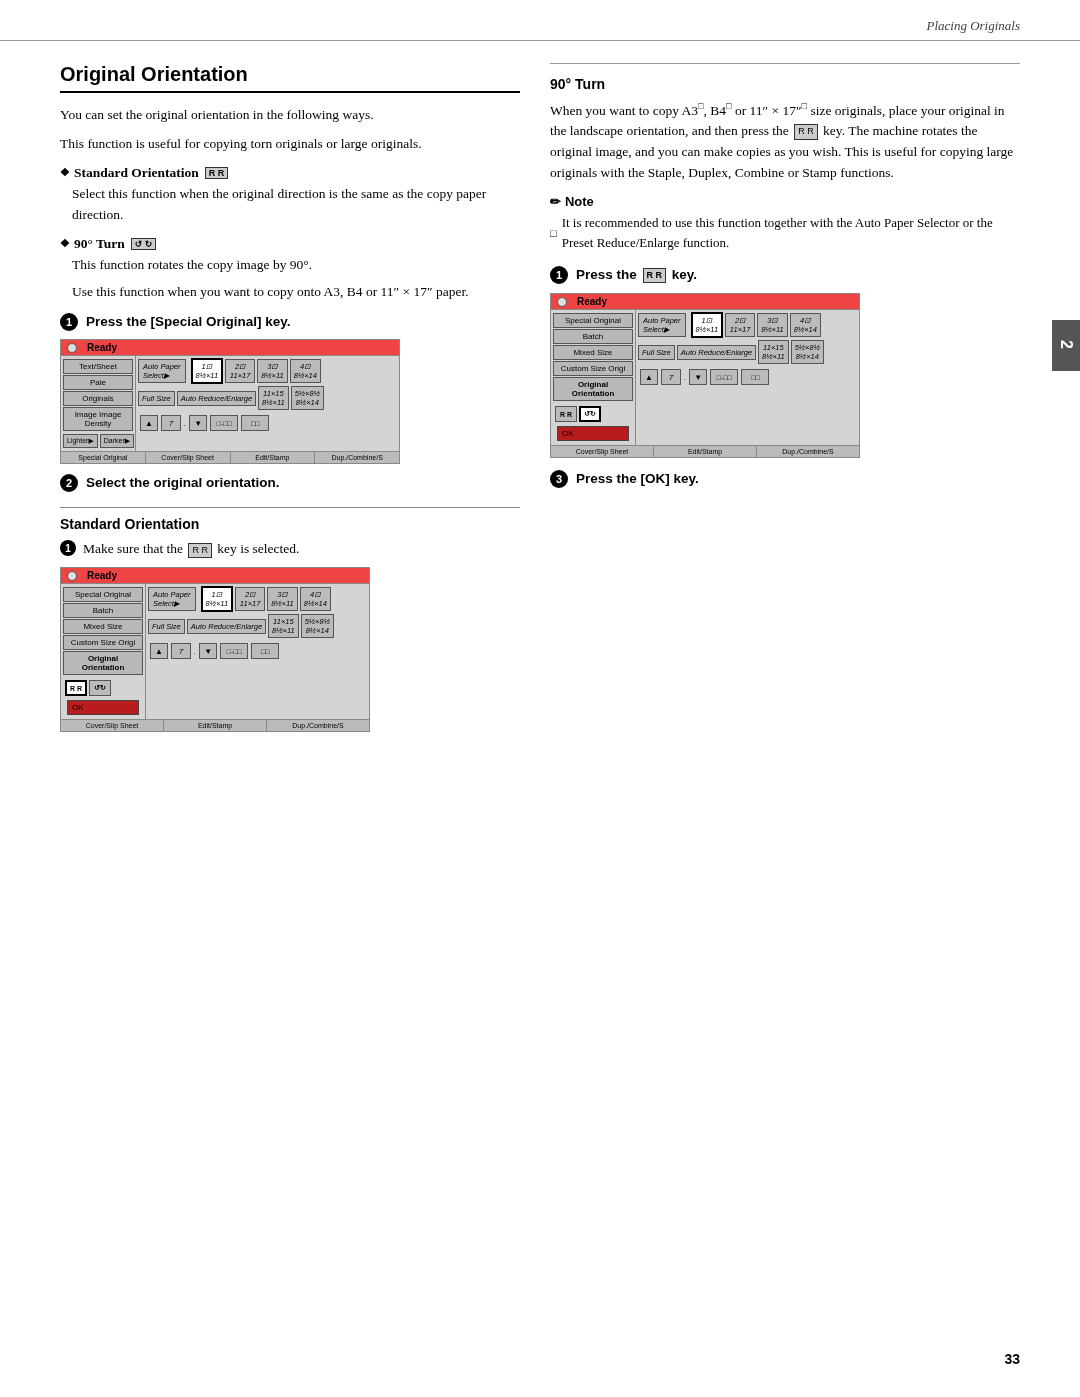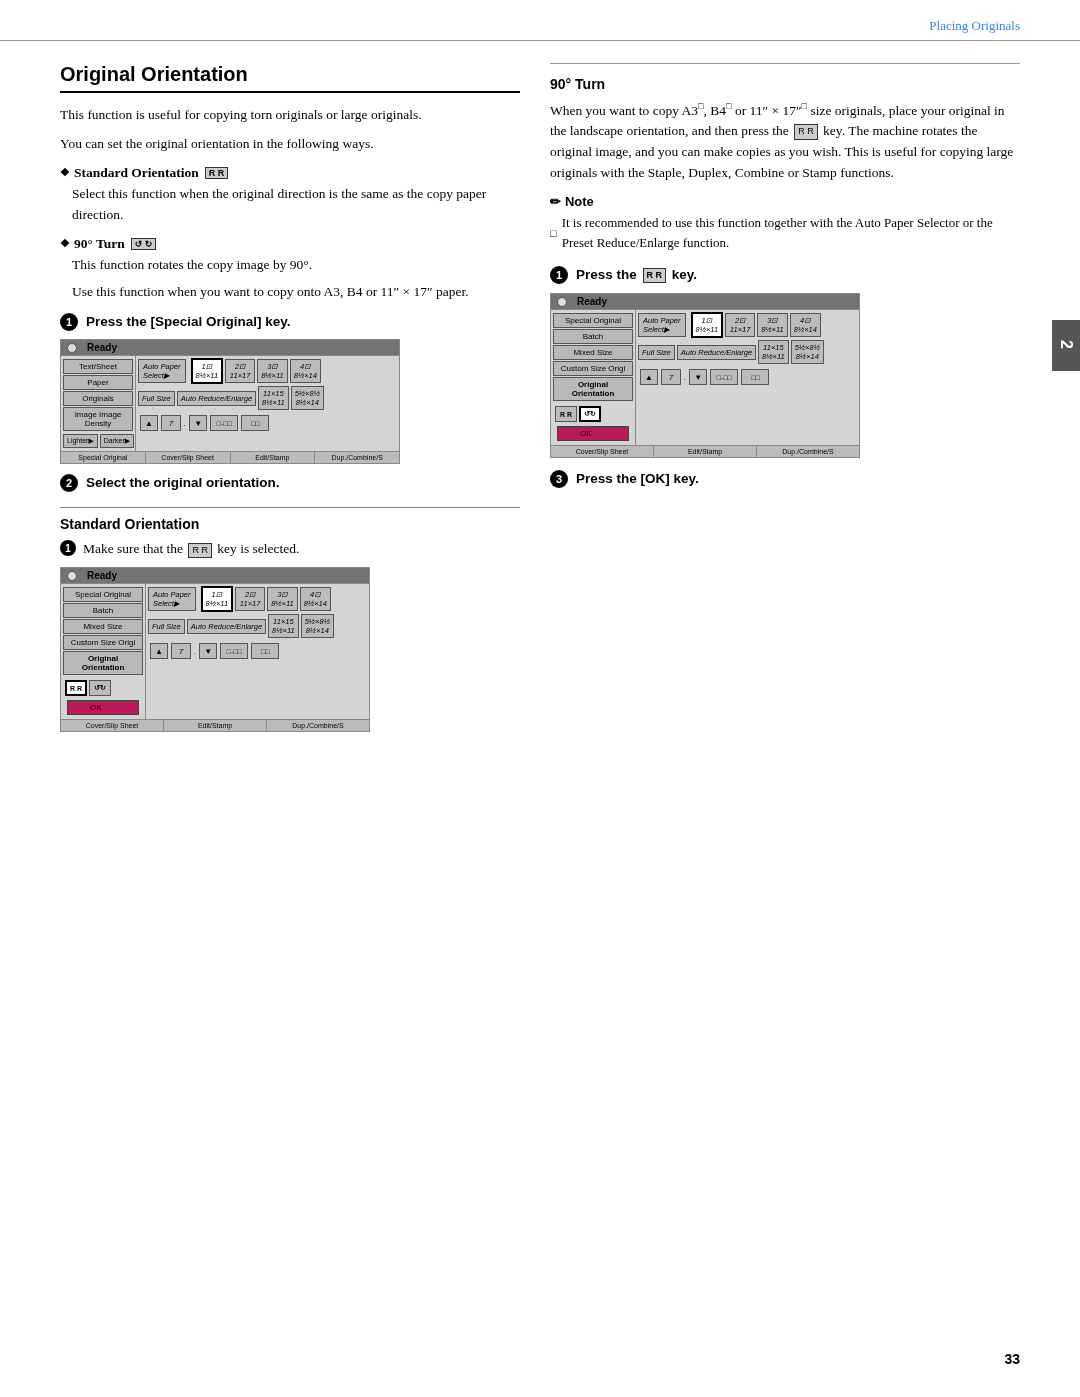--- a/index.html
+++ b/index.html
@@ -22,21 +22,22 @@
     
     .page-header {
       display: flex;
       justify-content: flex-end;
       padding: 18px 60px 6px 60px;
       border-bottom: 1px solid #999;
       margin-bottom: 0;
     }
     .page-header-title {
       font-size: 13px;
-      color: #3b82f6;
+      color: #404040;
+      font-style: italic;
     }
     
     .content {
       display: flex;
       padding: 0 60px;
       gap: 30px;
     }
     .col-left {
       width: 460px;
       flex-shrink: 0;
@@ -143,21 +144,21 @@
     
     .ui-screenshot {
       border: 1px solid #888;
       background: #e8e8e8;
       width: 340px;
       margin: 8px 0 10px 0;
       font-family: Arial, sans-serif;
       font-size: 9px;
     }
     .ui-topbar {
-      background: #737373;
+      background: #ef4444;
       padding: 2px 6px;
       display: flex;
       align-items: center;
       gap: 10px;
       border-bottom: 1px solid #888;
     }
     .ui-ready-circle {
       width: 10px;
       height: 10px;
       border-radius: 50%;
@@ -332,44 +333,44 @@
       align-items: center;
       justify-content: center;
       font-size: 7px;
       font-weight: bold;
     }
     .ui-orient-btn-off {
       border: 1px solid #555;
       background: #bbb;
     }
     .ui-ok-btn {
-      background: #be185d;
+      background: #b91c1c;
       border: 1px solid #444;
       font-size: 8px;
-      padding: 2px 22px;
+      padding: 2px 4px;
       margin: 2px 4px;
     }
   </style>
 </head>
 <body>
 
 <div class="page">
 
   <div class="page-header">
     <span class="page-header-title">Placing Originals</span>
   </div>
 
   <div class="content">
 
     <div class="col-left">
 
       <h1 class="section-title">Original Orientation</h1>
 
+      <p>You can set the original orientation in the following ways.</p>
       <p>This function is useful for copying torn originals or large originals.</p>
-      <p>You can set the original orientation in the following ways.</p>
 
       <div class="diamond-bullet">
         <span>Standard Orientation</span>
         <span class="icon-box">R R</span>
       </div>
       <p class="sub-text">Select this function when the original direction is the same as the copy paper direction.</p>
 
       <div class="diamond-bullet">
         <span>90° Turn</span>
         <span class="icon-box">↺ ↻</span>
@@ -383,21 +384,21 @@
       </div>
 
       <div class="ui-screenshot">
         <div class="ui-topbar">
           <span class="ui-ready-circle"></span>
           <span class="ui-ready-text">Ready</span>
         </div>
         <div class="ui-main">
           <div class="ui-left-panel">
             <div class="ui-btn">Text/Sheet</div>
-            <div class="ui-btn">Paper</div>
+            <div class="ui-btn">Pale</div>
             <div class="ui-btn">Originals</div>
             <div class="ui-btn">Image Image Density</div>
             <div style="display:flex;gap:2px;margin-top:2px;">
               <div class="ui-btn" style="flex:1;font-size:7px;">Lighter▶</div>
               <div class="ui-btn" style="flex:1;font-size:7px;">Darker▶</div>
             </div>
           </div>
           <div class="ui-right-panel">
             <div class="ui-paper-row">
               <div class="ui-auto-paper">Auto Paper<br>Select▶</div>

